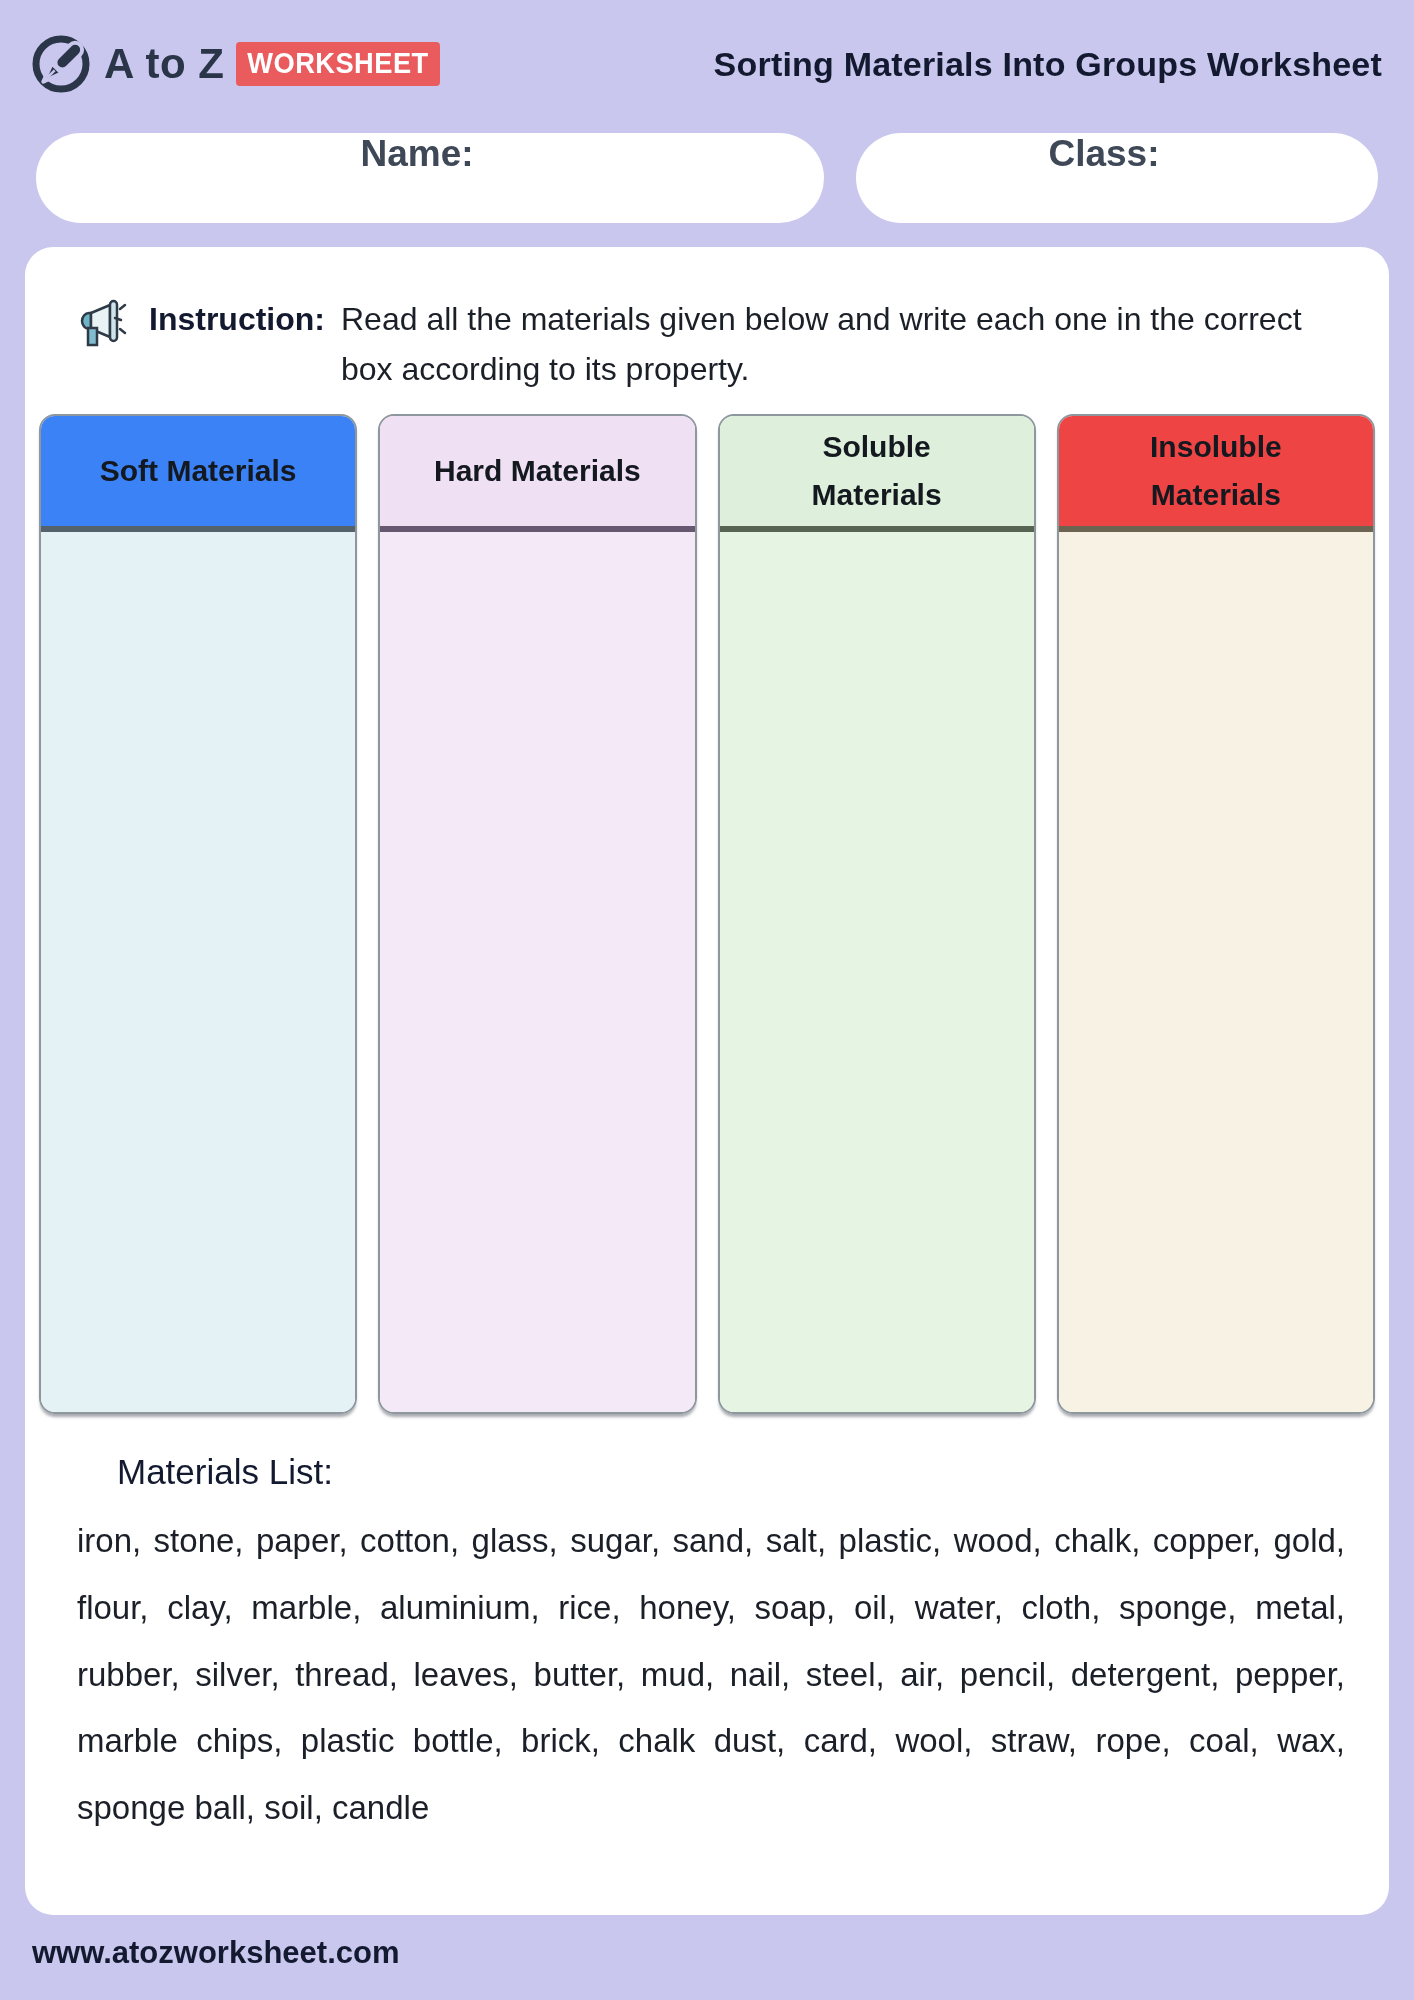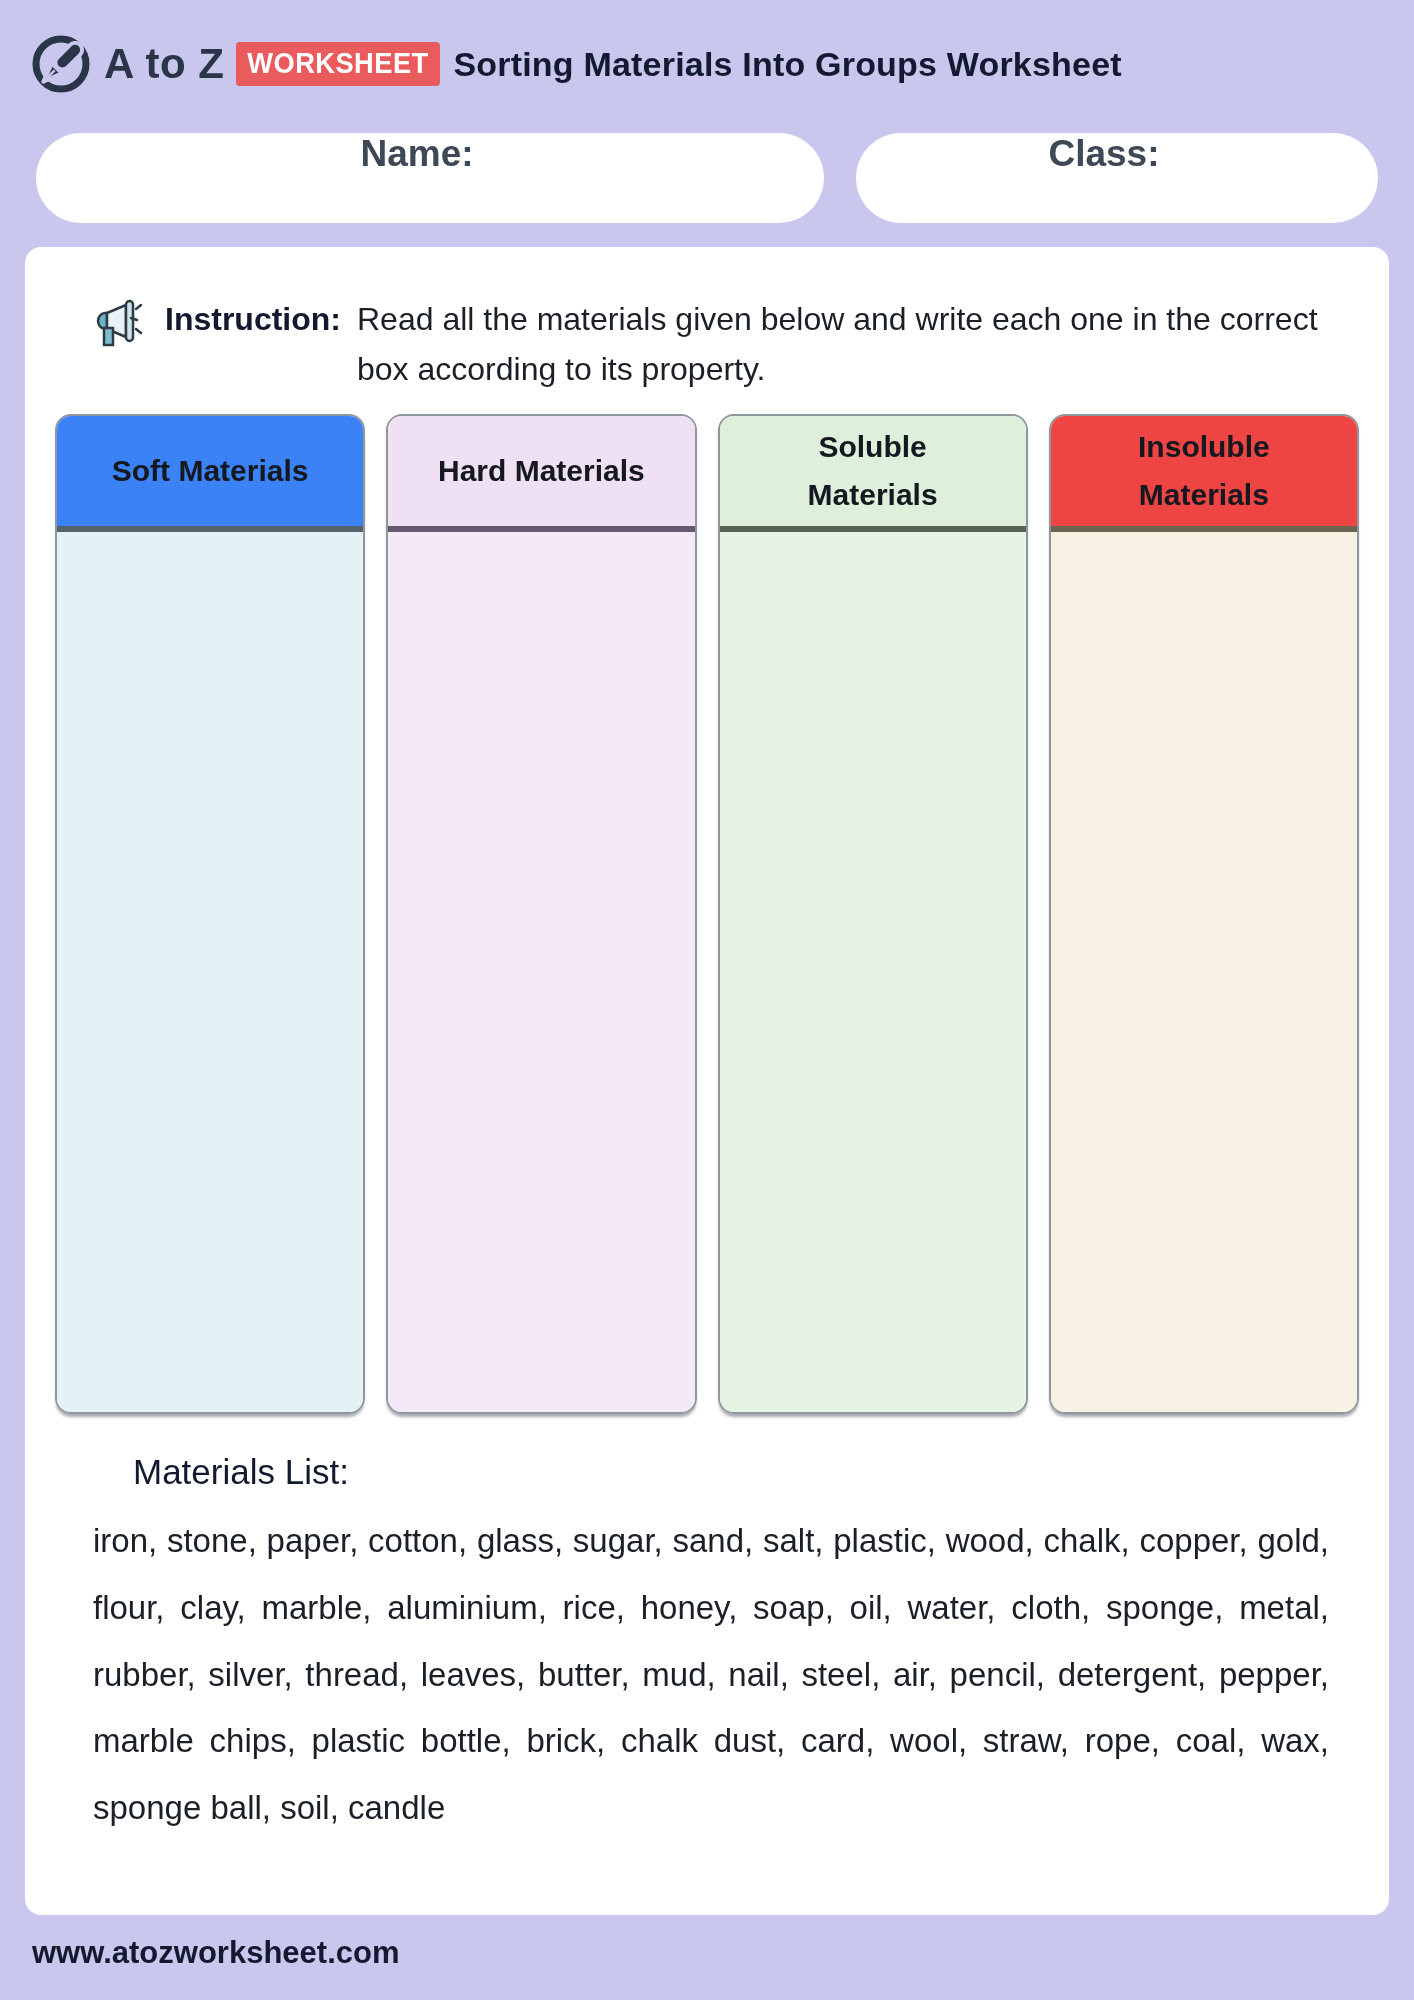--- a/index.html
+++ b/index.html
@@ -7,21 +7,21 @@
   body {
     width:1414px; height:2000px;
     background: var(--page-bg, #c9c7ee);
     font-family:"Liberation Sans","DejaVu Sans",sans-serif;
     color: var(--ink-text, #1b1f27);
     overflow:hidden;
   }
 
   
   .top-row {
-    display:flex; align-items:center; justify-content:flex-start;
+    display:flex; align-items:center; justify-content:space-between;
     padding:30px 32px 0 30px; height:98px;
   }
   .brand { display:flex; align-items:center; gap:12px; }
   .brand svg { display:block; }
   .brand-name {
     font-size:42px; font-weight:800; color:var(--logo-navy,#2b3548);
     letter-spacing:0.5px;
   }
   .brand-badge {
     background:var(--accent-red,#ea5b5e); color:#ffffff;
@@ -48,21 +48,21 @@
   }
   .dotline {
     flex:1; height:46px;
     border-bottom:4px dotted var(--dot-ink,#23272f);
   }
 
   
   .card {
     background:var(--card-bg,#ffffff);
     margin:24px 25px 0; height:1668px;
-    border-radius:16px; padding:48px 16px 0;
+    border-radius:28px; padding:48px 0 0;
   }
 
   .instruction { display:flex; align-items:flex-start; margin:0 42px 0 52px; }
   .instruction svg { flex:0 0 auto; margin:-4px 14px 0 0; }
   .instr-label {
     font-size:32px; font-weight:800; color:var(--ink-navy,#131a30);
     white-space:nowrap; margin-right:16px; line-height:1.55;
   }
   .instr-text { font-size:32px; line-height:1.55; color:var(--ink-text,#1b1f27); max-width:1030px; }
 

